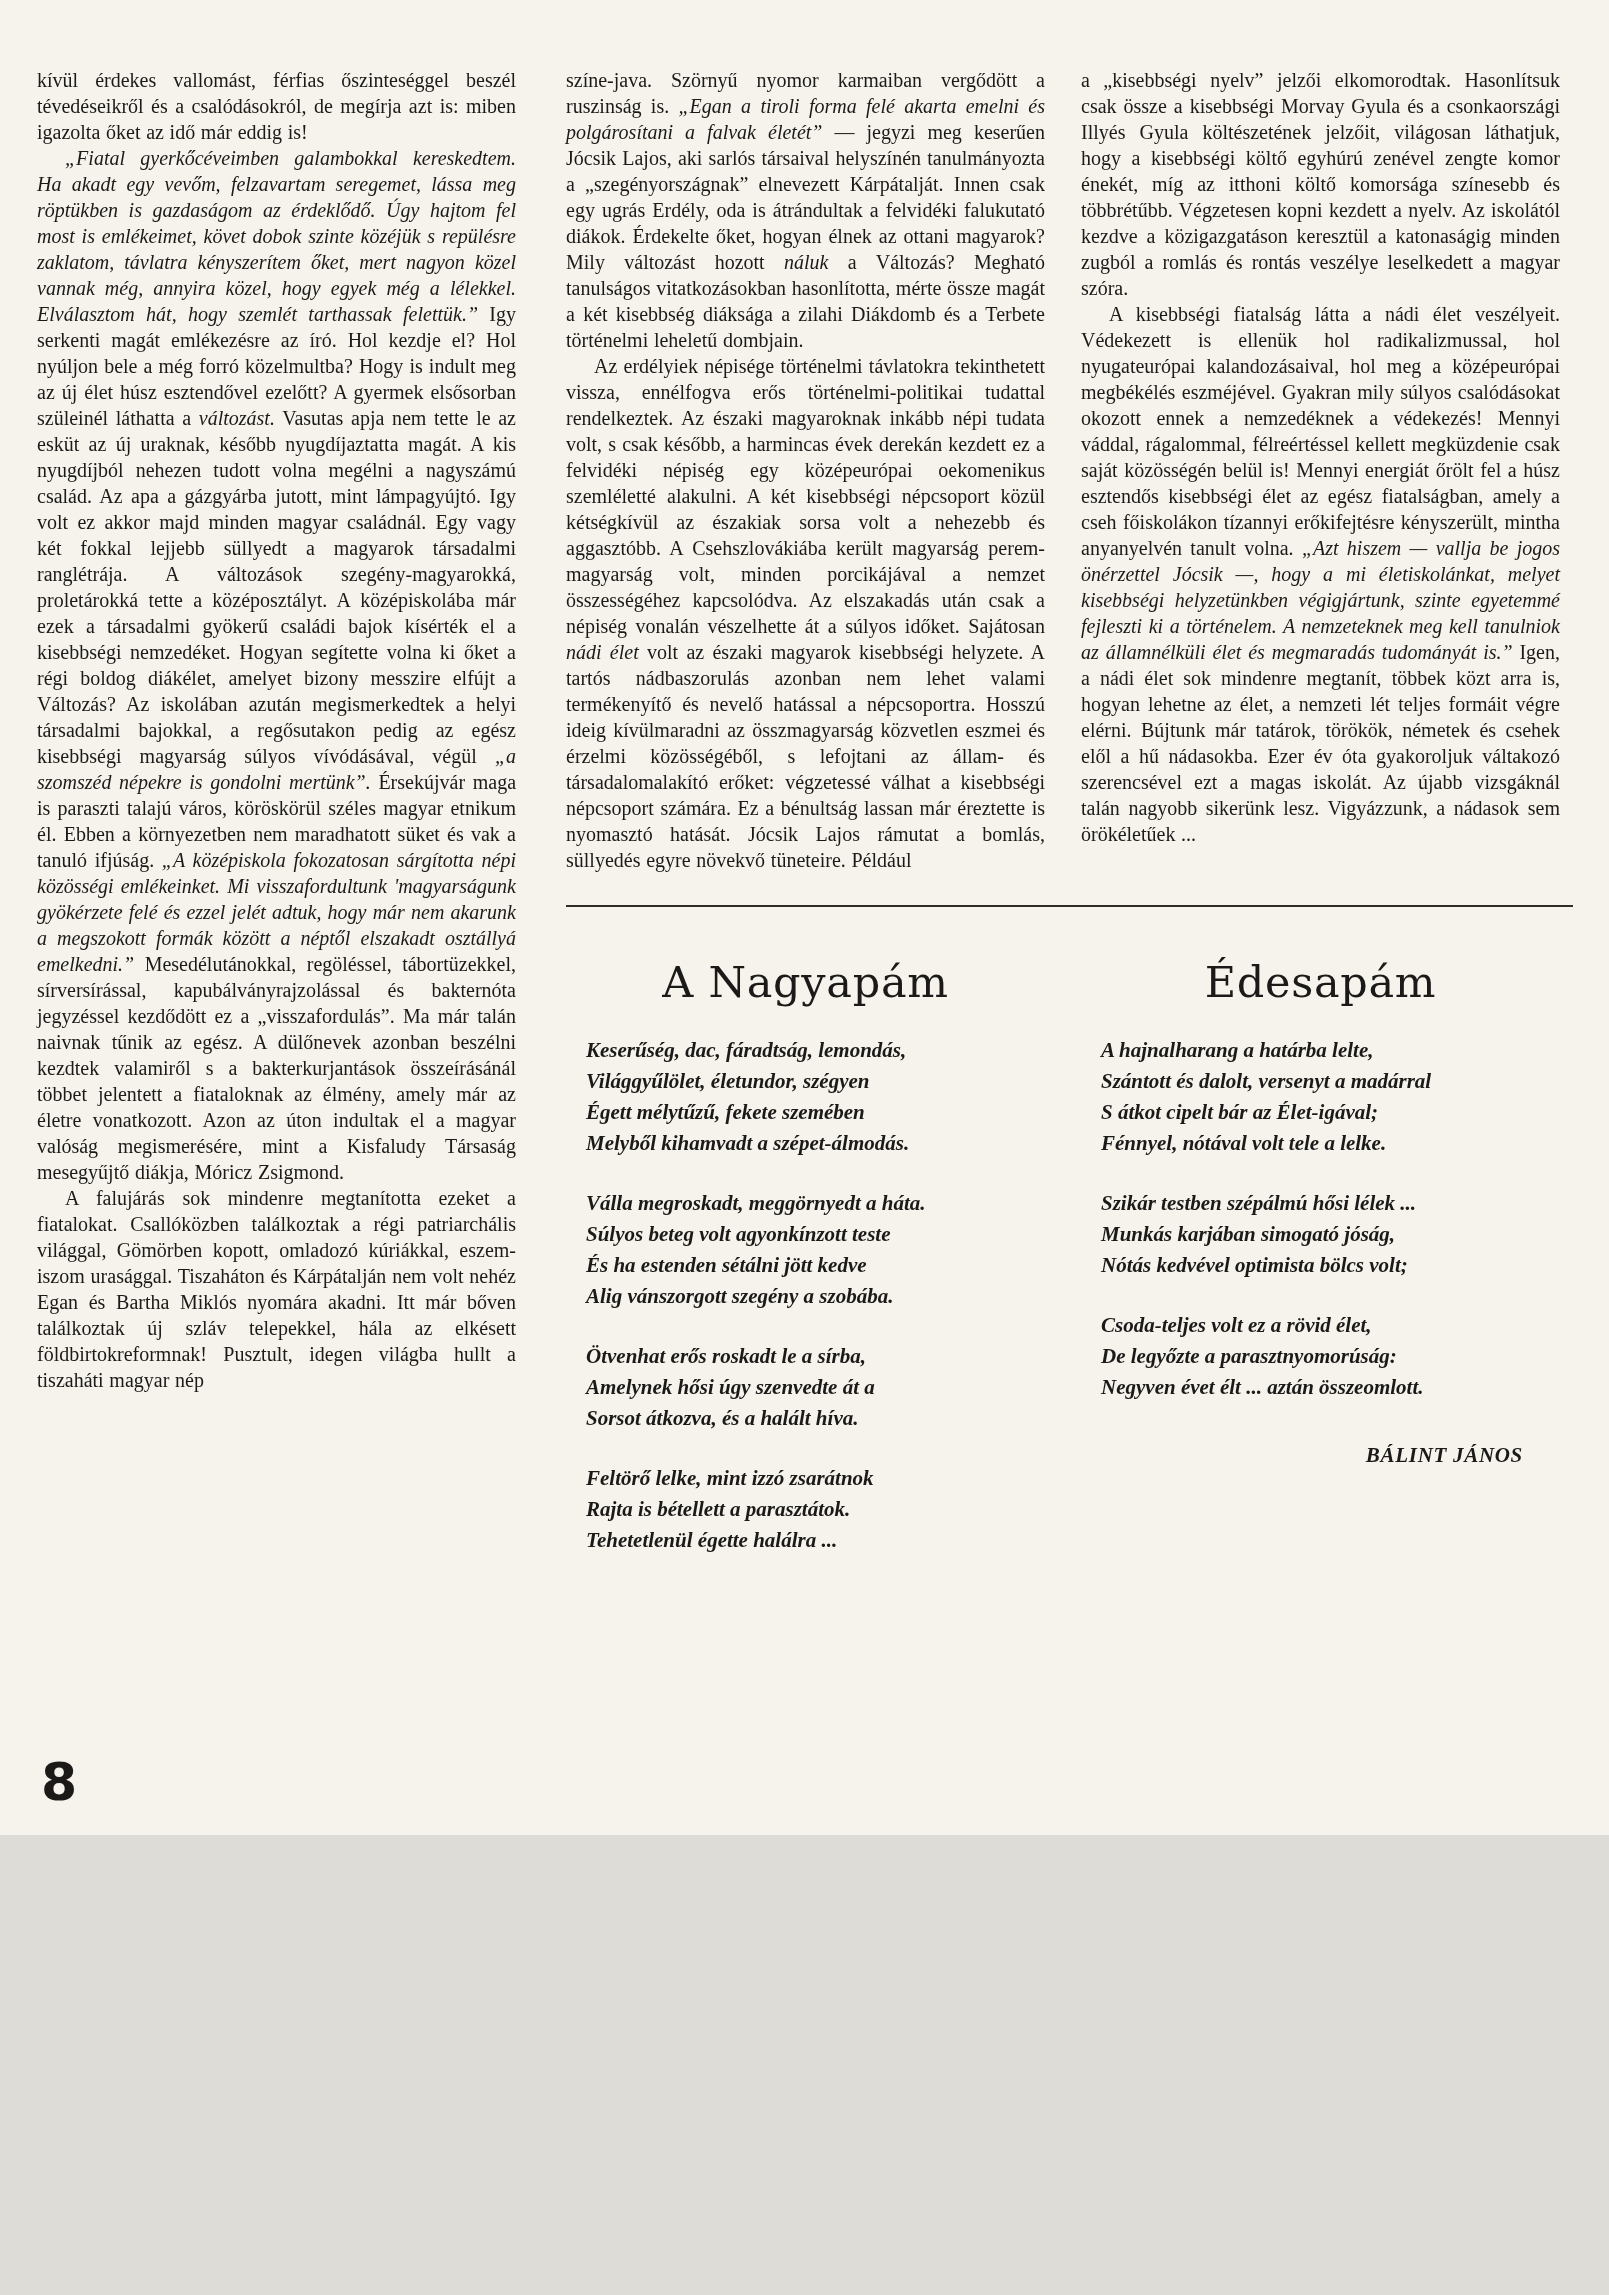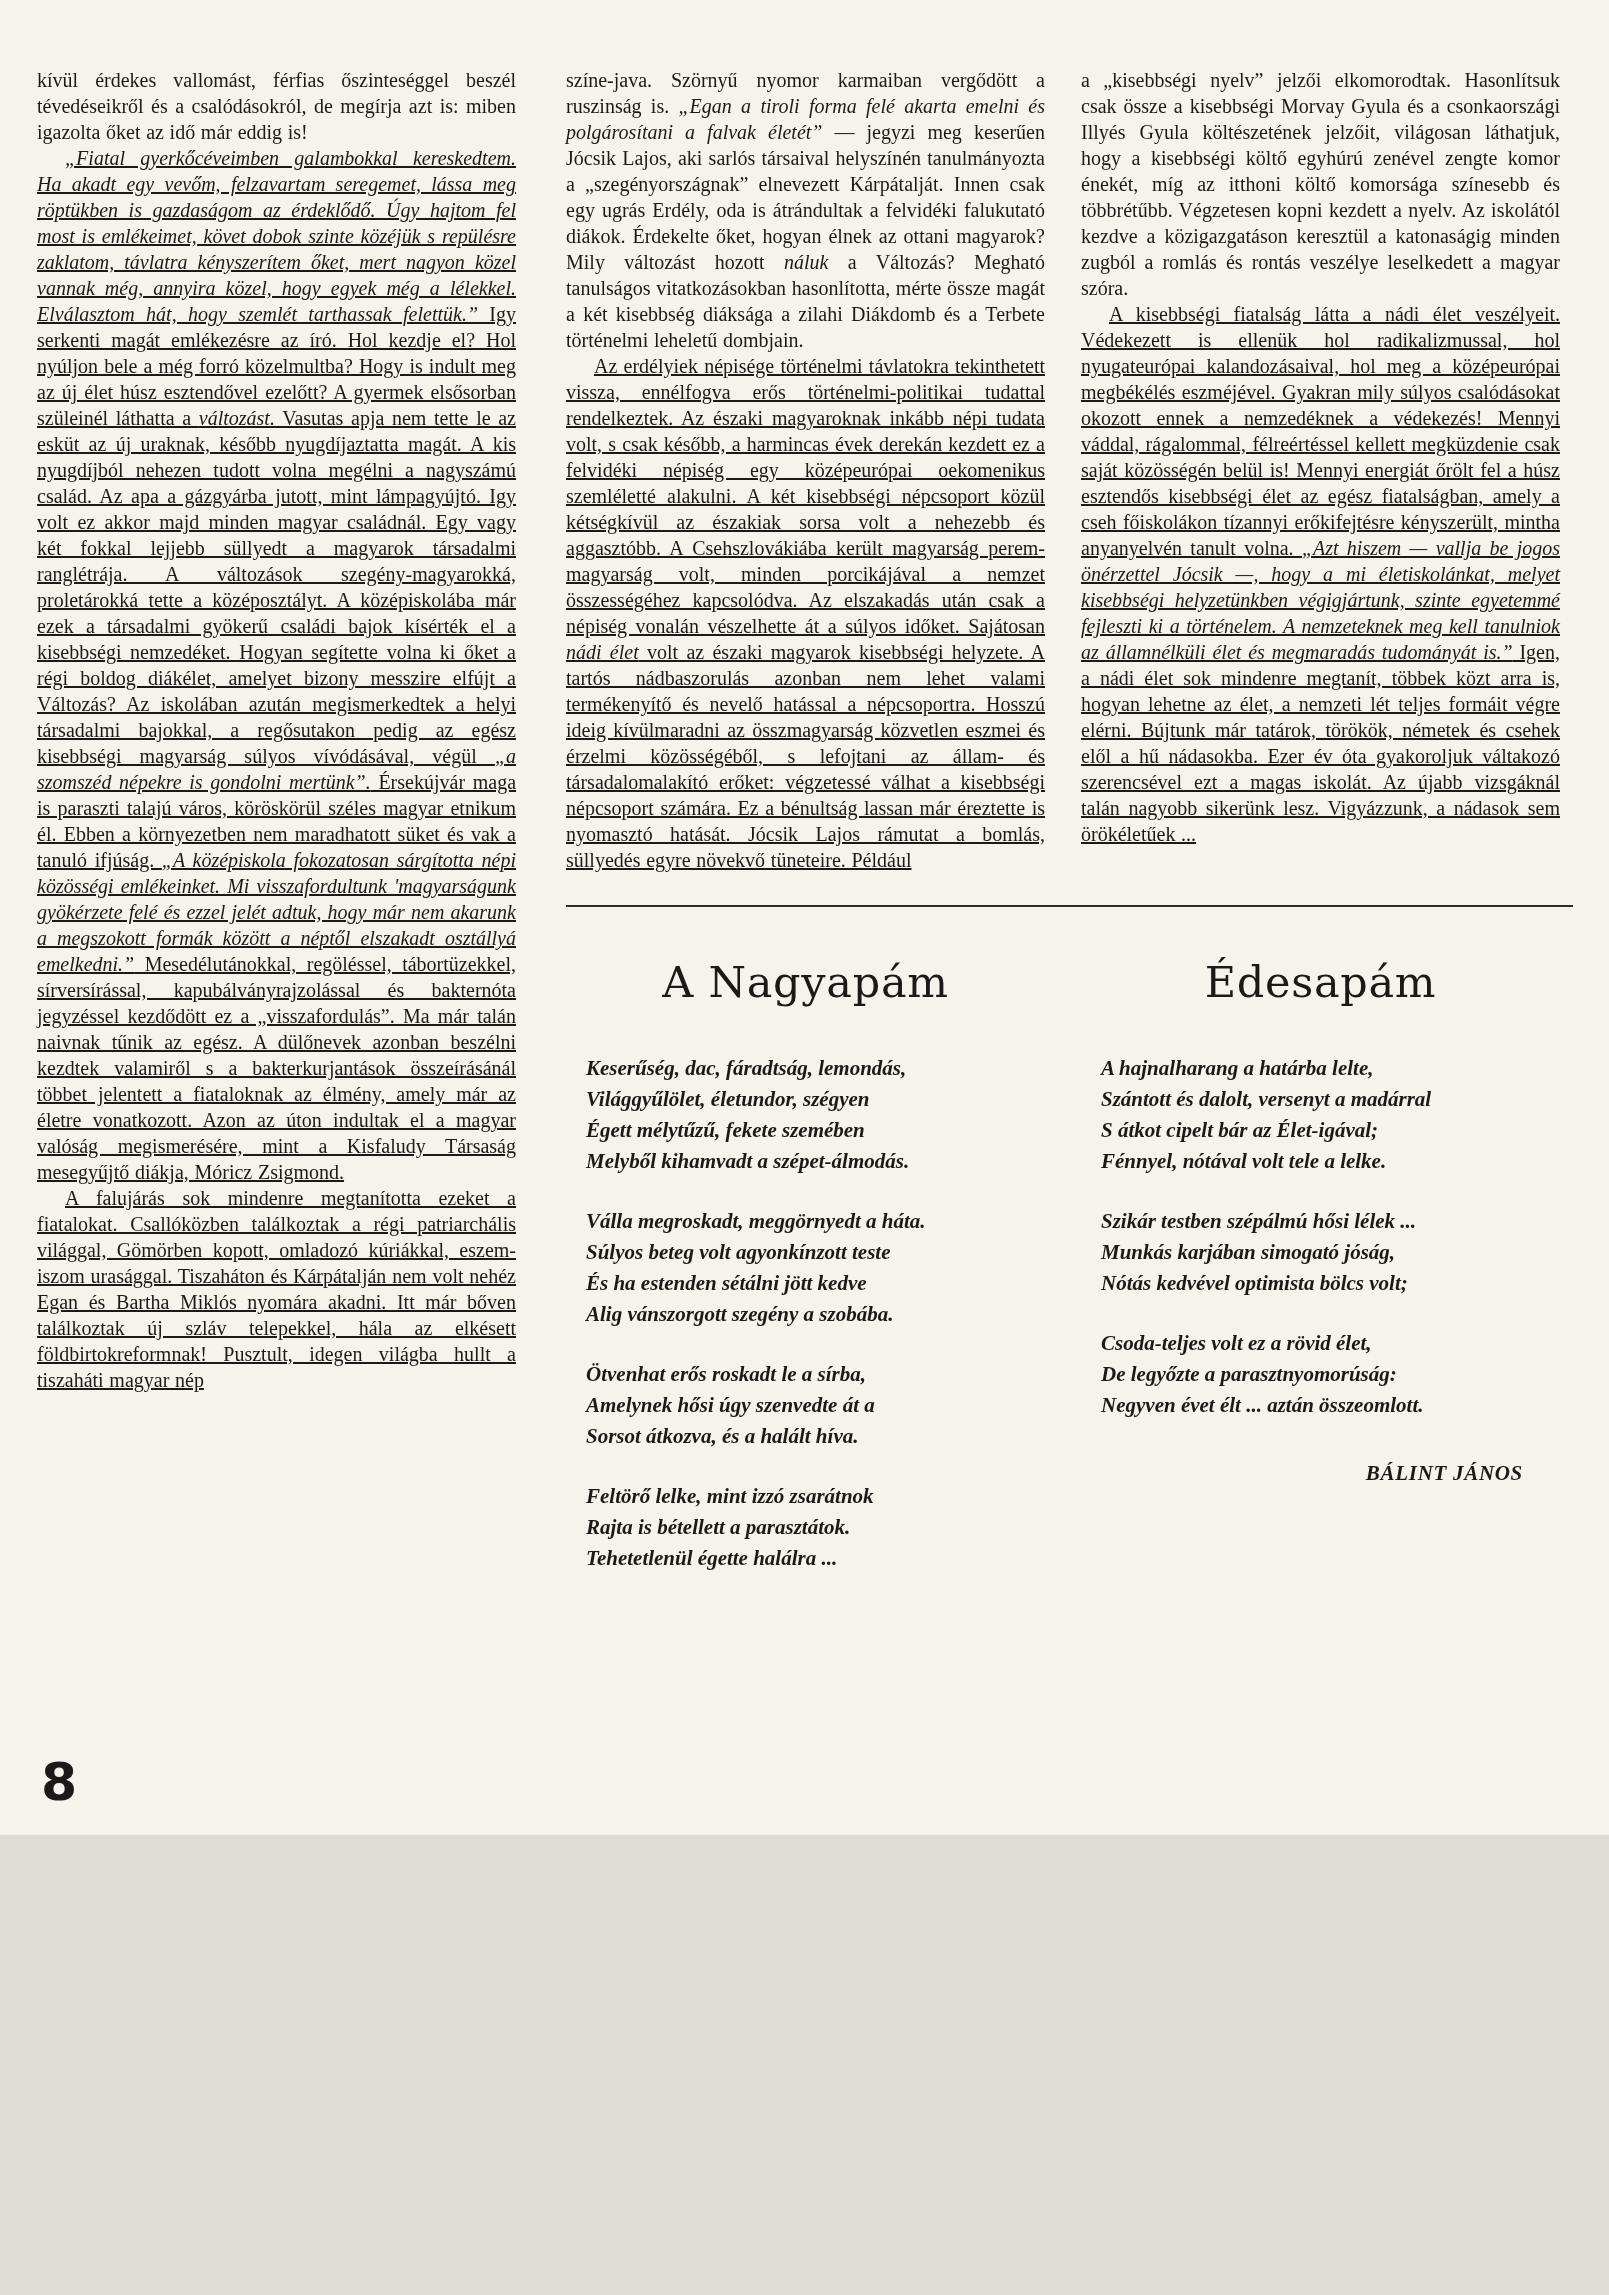--- a/index.html
+++ b/index.html
@@ -26,42 +26,42 @@
     align-items: start;
   }
   .col { min-width: 0; }
   .col p.para {
     margin: 0;
     font-size: 20px;
     line-height: 26px;
     text-align: justify;
     word-spacing: 0.7px;
   }
-  p.para.indent { text-indent: 28px; text-decoration: underline; }
+  p.para.indent { text-indent: 28px; }
   .it { font-style: italic; }
   .rm { font-style: normal; }
 
   .prose-row, .poems-row {
     display: grid;
     grid-template-columns: 479px 479px;
     column-gap: 36px;
   }
   .divider {
     border: none;
     border-top: 2px solid #2f2d2a;
     width: 100%;
     margin: 32px 0 0 0;
   }
   .poem-title {
     font-family: "DejaVu Serif", "Liberation Serif", serif;
     font-weight: 400;
     font-size: 43px;
     line-height: 47px;
     text-align: center;
-    margin: 52px 0 47px 0;
+    margin: 52px 0 29px 0;
     letter-spacing: 0.7px;
   }
   .stanza { margin-bottom: 29px; }
   .poem-line {
     font-style: italic;
     font-weight: 600;
     font-size: 21px;
     line-height: 31px;
     padding-left: 20px;
     white-space: nowrap;

